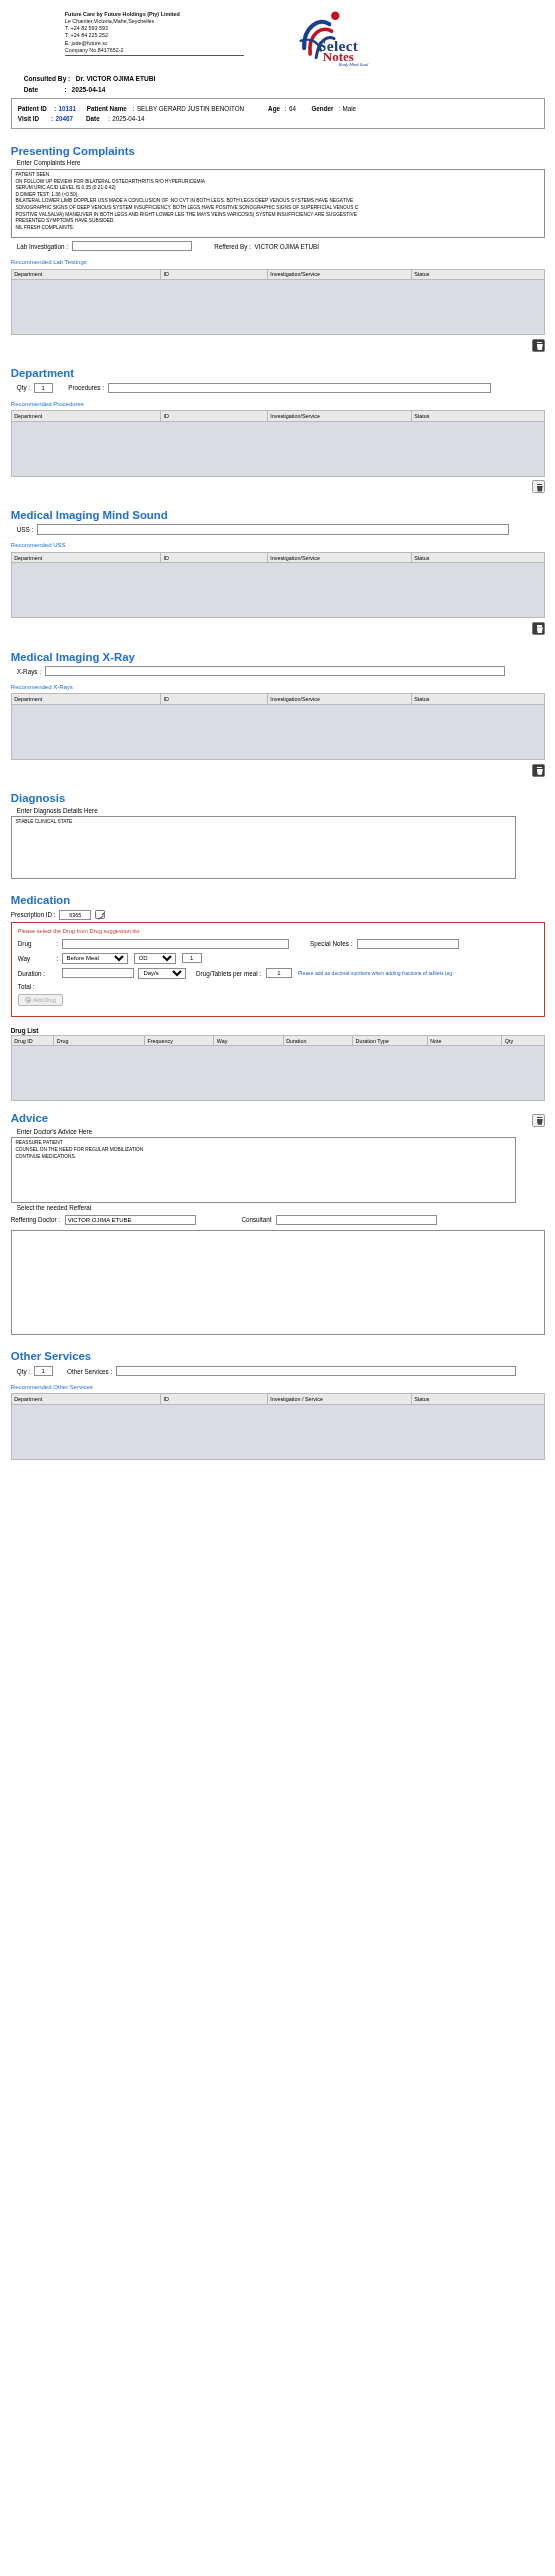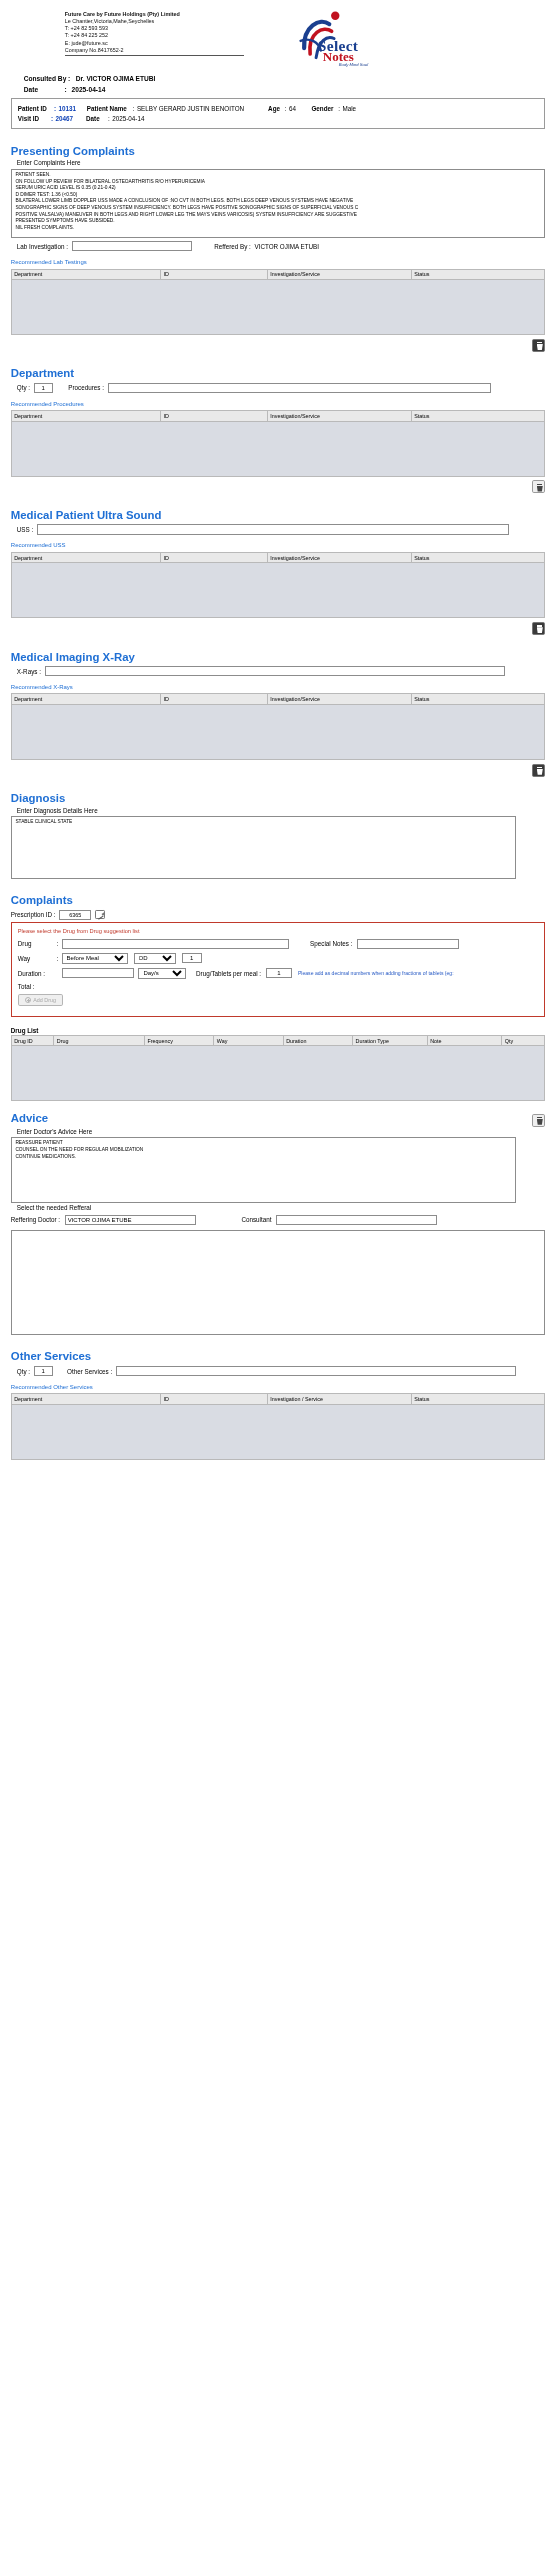--- a/index.html
+++ b/index.html
@@ -347,21 +347,21 @@
     <tr>
       <td class="body" colspan="4"></td>
     </tr>
   </tbody>
     </table>
   <div class="trash-row">
     <span class="trash light"></span>
   </div>
 
   
-  <h2 class="section">Medical Patient Ultra Sound</h2>
+  <h2 class="section">Medical Imaging Mind Sound</h2>
   <div class="row" style="margin-left:6px;">
     <span class="lbl">USS :</span>
     <input class="txt" style="width: 472px;" value="">
   </div>
   <a class="blue-link" href="#">Recommended USS</a>
   <table class="grid">
     <tbody>
         <tr>
       <th style="width:28%">Department</th>
       <th style="width:20%">ID</th>
@@ -400,21 +400,21 @@
   <div class="trash-row">
     <span class="trash"></span>
   </div>
 
   
   <h2 class="section">Diagnosis</h2>
   <div class="sub-label">Enter Diagnosis Details Here</div>
   <div class="ta" style="height:63px;width:505px;">STABLE CLINICAL STATE</div>
 
   
-  <h2 class="section">Complaints</h2>
+  <h2 class="section">Medication</h2>
   <div class="med-presc">
     <span>Prescription ID :</span>
     <span class="presc-id">6365</span>
     <span class="pencil"></span>
   </div>
 
   <div class="med-panel">
     <div class="med-warn">Please select the Drug from Drug suggestion list</div>
 
     <div class="med-line">

